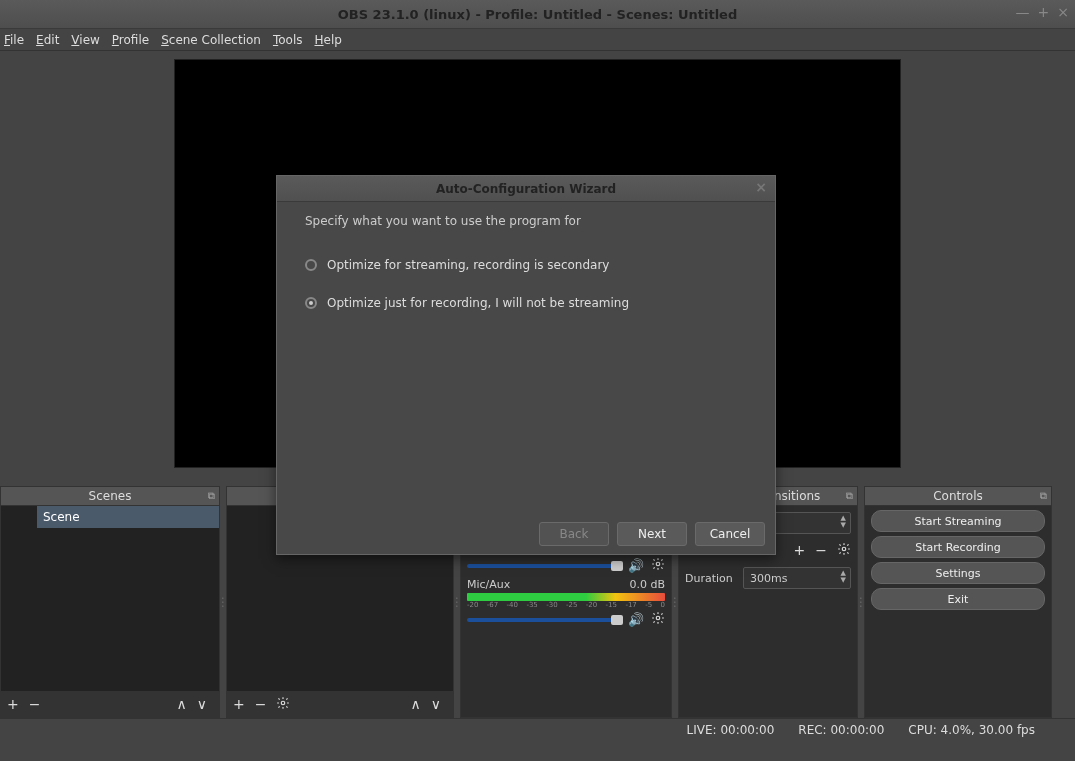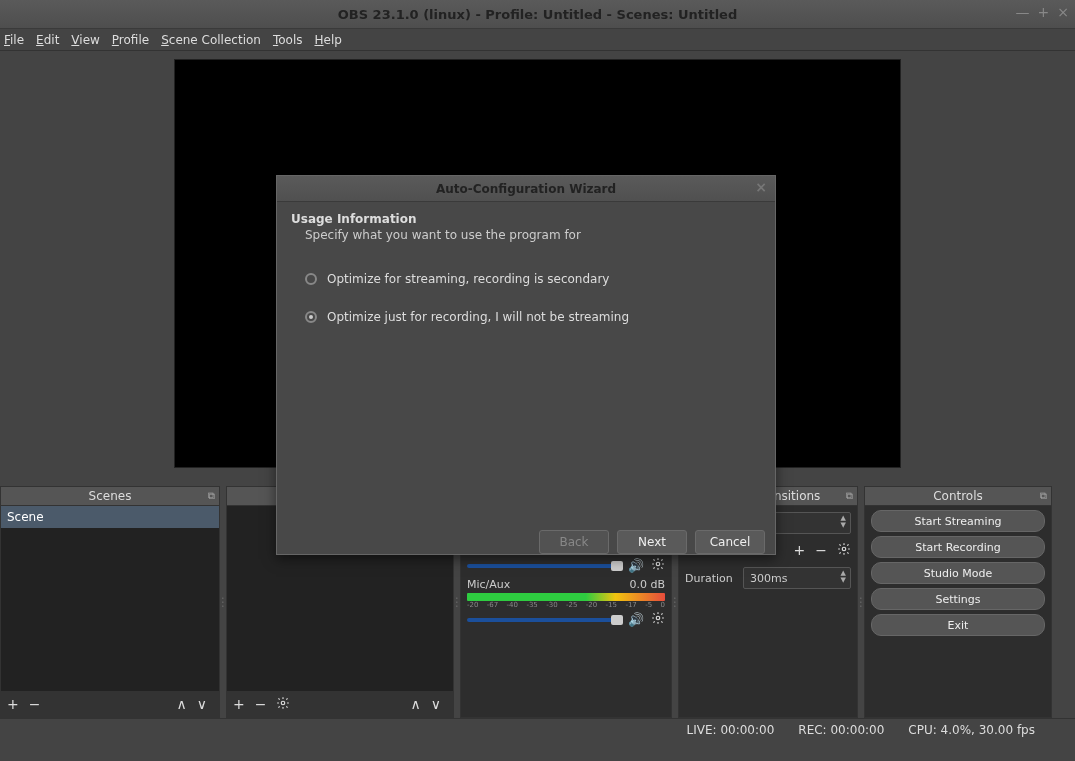--- a/index.html
+++ b/index.html
@@ -24,21 +24,21 @@
   .docks { display: flex; height: 232px; background: #444; position: relative; }
   .dock { display: flex; flex-direction: column; background: #444; }
   .dock-header { height: 20px; background: #555; display: flex; align-items: center; justify-content: center; position: relative; font-size: 12px; color: #ddd; border: 1px solid #333; }
   .dock-header .pop { position: absolute; right: 4px; top: 3px; color: #aaa; font-size: 10px; }
   .dock-body { flex: 1; background: #2d2d2d; border: 1px solid #333; border-top: none; position: relative; }
   .splitter { width: 6px; display:flex; align-items:center; justify-content:center; }
   .splitter::before { content:"⋮"; color:#666; font-size:12px; }
 
   
   #scenes { width: 220px; }
-  #scenes .list { position: absolute; inset: 0; bottom: 26px; background: #222; }
+  #scenes .list { position: absolute; inset: 0; bottom: 26px; background: #222; padding-left: 36px; }
   #scenes .list-item { background: #4b5a6a; color: #fff; padding: 4px 6px; font-size: 12px; }
   #scenes .toolbar, #sources .toolbar { position: absolute; bottom: 0; left:0; right:0; height: 26px; background: #333; display:flex; align-items:center; padding: 0 6px; gap: 12px; }
   .tico { color:#ddd; font-size: 14px; cursor:pointer; }
   .tgroup { display:flex; gap: 10px; }
   .tgroup.right { margin-left:auto; margin-right:6px; }
 
   
   #sources { width: 228px; }
   #sources .list { position:absolute; inset:0; bottom:26px; background:#222; }
 
@@ -75,21 +75,21 @@
   .dialog { position:absolute; left:276px; top:175px; width:500px; height:380px; background:#484848; border:1px solid #666; box-shadow:0 4px 12px rgba(0,0,0,0.5); z-index:100; display:flex; flex-direction:column; }
   .dialog-title { height:26px; background:linear-gradient(#5a5a5a,#505050); display:flex; align-items:center; justify-content:center; font-weight:bold; font-size:12px; color:#222; position:relative; border-bottom:1px solid #3a3a3a; }
   .dialog-title .close { position:absolute; right:8px; top:3px; color:#777; font-size:14px; cursor:pointer; }
   .dialog-body { flex:1; padding:10px 14px; display:flex; flex-direction:column; }
   .dialog-body .heading { font-weight:bold; font-size:12px; color:#ddd; }
   .dialog-body .sub { font-size:12px; color:#ccc; margin-left:14px; margin-top:2px; }
   .opts { margin-top:30px; margin-left:14px; display:flex; flex-direction:column; gap:24px; }
   .opt { display:flex; align-items:center; gap:10px; font-size:12px; color:#ddd; cursor:pointer; }
   .radio { width:12px; height:12px; border-radius:50%; border:2px solid #888; position:relative; flex-shrink:0; }
   .radio.sel::after { content:""; position:absolute; inset:2px; background:#ccc; border-radius:50%; }
-  .dialog-buttons { height:40px; display:flex; align-items:flex-end; justify-content:flex-end; gap:8px; padding:0 10px; }
+  .dialog-buttons { height:40px; display:flex; align-items:center; justify-content:flex-end; gap:8px; padding:0 10px; }
   .dbtn { width:70px; height:24px; background:#5a5a5a; border:1px solid #6a6a6a; border-radius:3px; color:#eee; font-size:12px; display:flex; align-items:center; justify-content:center; cursor:pointer; }
   .dbtn.disabled { color:#888; background:#525252; cursor:default; }
 
   svg.ico { width:14px; height:14px; stroke:#ddd; stroke-width:2; fill:none; }
 </style>
 </head>
 <body>
 
 <div class="titlebar">
   <span class="title">OBS 23.1.0 (linux) - Profile: Untitled - Scenes: Untitled</span>
@@ -270,41 +270,39 @@
   <div class="splitter"></div>
 
   <div class="dock" id="controls">
     <div class="dock-header">
       <span>Controls</span>
       <span class="pop">⧉</span>
     </div>
     <div class="dock-body">
       <div class="btn">Start Streaming</div>
       <div class="btn">Start Recording</div>
-      <div class="btn">Studio Mode</div>
       <div class="btn">Settings</div>
       <div class="btn">Exit</div>
     </div>
   </div>
 
 </div>
 
 <div class="statusbar">
   <span>LIVE: 00:00:00</span>
   <span>REC: 00:00:00</span>
   <span>CPU: 4.0%, 30.00 fps</span>
 </div>
 
 <div class="dialog">
   <div class="dialog-title">
     <span>Auto-Configuration Wizard</span>
     <span class="close">×</span>
   </div>
   <div class="dialog-body">
-    <div class="heading">Usage Information</div>
     <div class="sub">Specify what you want to use the program for</div>
     <div class="opts">
       <div class="opt">
         <span class="radio"></span>
         <span>Optimize for streaming, recording is secondary</span>
       </div>
       <div class="opt">
         <span class="radio sel"></span>
         <span>Optimize just for recording, I will not be streaming</span>
       </div>

